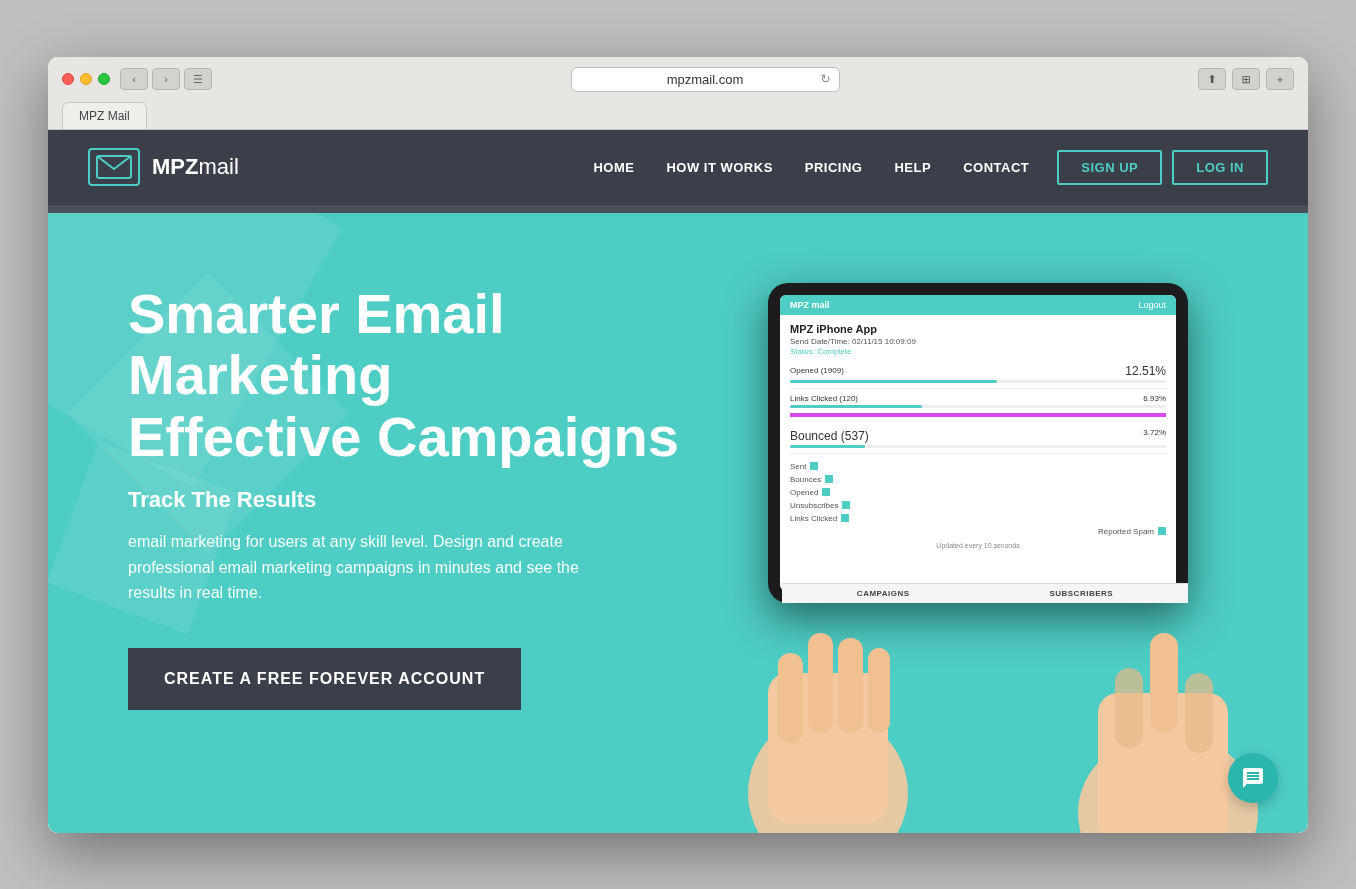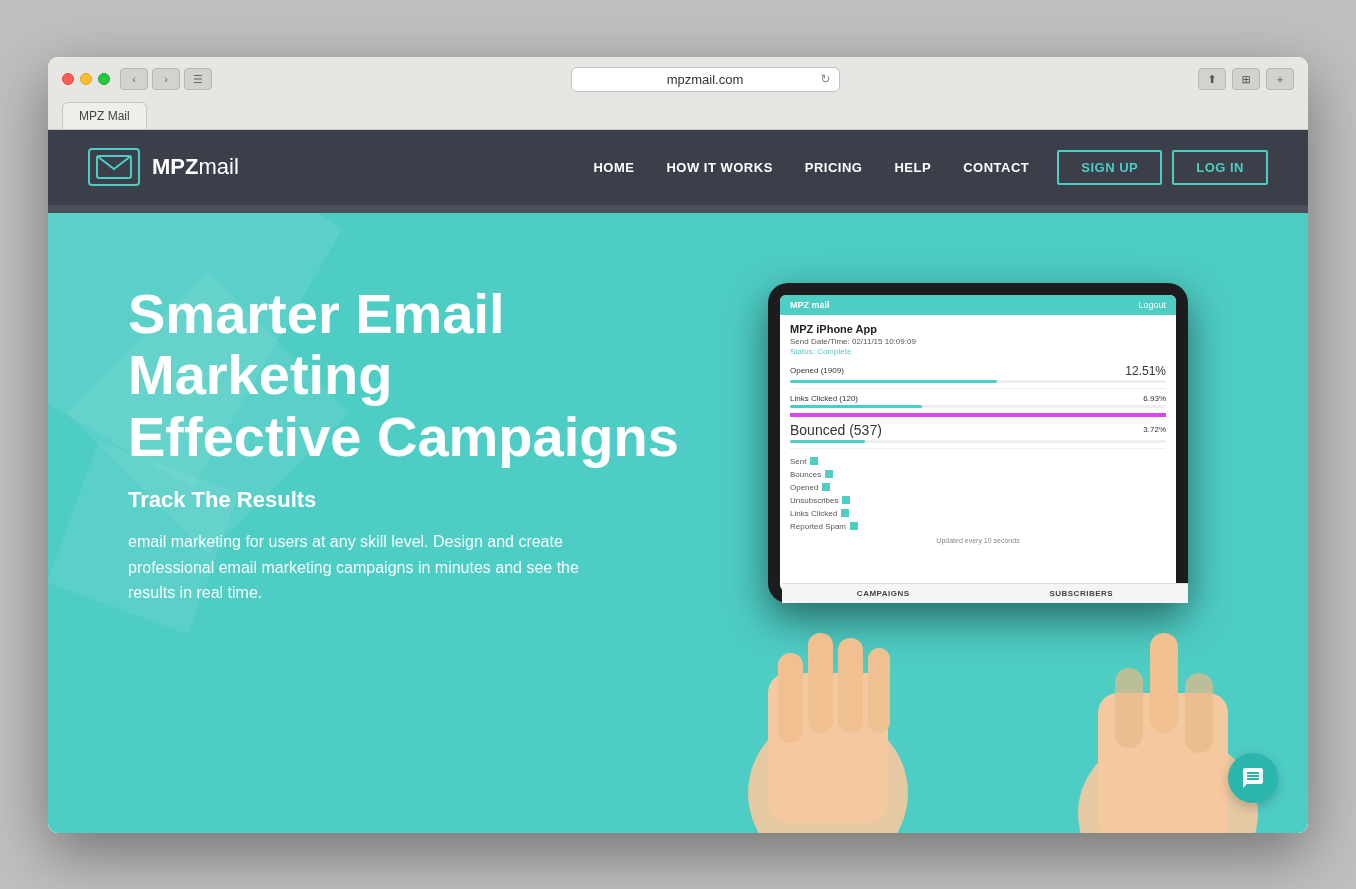--- a/index.html
+++ b/index.html
@@ -375,20 +375,21 @@
         <div class="hero-shape" style="width:150px;height:150px;top:250px;left:20px;transform:rotate(20deg);"></div>
       </div>
 
       <div class="hero-content">
         <h1 class="hero-title">
           <span>Smarter Email Marketing</span><br>
           <span>Effective Campaigns</span>
         </h1>
         <h2 class="hero-subtitle">Track The Results</h2>
         <p class="hero-description">email marketing for users at any skill level. Design and create professional email marketing campaigns in minutes and see the results in real time.</p>
+        <button class="hero-cta">CREATE A FREE FOREVER ACCOUNT</button>
       </div>
 
       <div style="position:absolute; right:60px; bottom:0; z-index:2; display:flex; flex-direction:column; align-items:center;">
 
         <div style="position:relative; width:500px; height:580px;">
 
           <div style="position:absolute; top:30px; left:20px; width:420px; height:320px; background:#1c1c1e; border-radius:20px; padding:12px; box-shadow:0 15px 40px rgba(0,0,0,0.5);">
             <div style="background:#fff; width:100%; height:100%; border-radius:6px; overflow:hidden;">
 
               <div style="background:#4ecdc4; padding:5px 10px; display:flex; justify-content:space-between; align-items:center;">
@@ -416,21 +417,21 @@
                     <span style="font-size:8px; color:#333;">Links Clicked (120)</span>
                     <span style="font-size:8px; color:#333;">6.93%</span>
                   </div>
                   <div style="height:3px; background:#eee; border-radius:2px;">
                     <div style="width:35%; height:100%; background:#4ecdc4; border-radius:2px;"></div>
                   </div>
                 </div>
 
                 <div style="border-bottom:1px solid #eee; padding-bottom:5px; margin-bottom:8px;">
                   <div style="display:flex; justify-content:space-between; align-items:center; margin-bottom:2px;">
-                    <span style="font-size:14px; color:#333;">Bounced (537)</span>
+                    <span style="font-size:12px; color:#333;margin-top:7px;">Bounced (537)</span>
                     <span style="font-size:8px; color:#333;">3.72%</span>
                   </div>
                   <div style="height:3px; background:#eee; border-radius:2px;">
                     <div style="width:20%; height:100%; background:#4ecdc4; border-radius:2px;"></div>
                   </div>
                 </div>
 
                 <div style="display:grid; grid-template-columns:1fr; gap:4px 16px;">
                   <div style="display:flex; align-items:center; gap:4px;">
                     <span style="font-size:8px; color:#555;">Sent</span>
@@ -445,21 +446,21 @@
                     <div style="width:8px;height:8px;background:#4ecdc4;flex-shrink:0;"></div>
                   </div>
                   <div style="display:flex; align-items:center; gap:4px;">
                     <span style="font-size:8px; color:#555;">Unsubscribes</span>
                     <div style="width:8px;height:8px;background:#4ecdc4;flex-shrink:0;"></div>
                   </div>
                   <div style="display:flex; align-items:center; gap:4px;">
                     <span style="font-size:8px; color:#555;">Links Clicked</span>
                     <div style="width:8px;height:8px;background:#4ecdc4;flex-shrink:0;"></div>
                   </div>
-                  <div style="display:flex; align-items:center; gap:4px;">
+                  <div style="display:flex; align-items:center; gap:4px;justify-content:flex-end;">
                     <span style="font-size:8px; color:#555;">Reported Spam</span>
                     <div style="width:8px;height:8px;background:#4ecdc4;flex-shrink:0;"></div>
                   </div>
                 </div>
 
                 <div style="text-align:center; font-size:7px; color:#888; margin-top:6px;">Updated every 10 seconds</div>
               </div>
 
               <div style="position:absolute; bottom:0; left:14px; right:0; background:#f5f5f5; border-top:1px solid #ddd; padding:5px; display:flex; justify-content:space-around;">
                 <span style="font-size:8px; font-weight:700; color:#444; letter-spacing:0.5px;">CAMPAIGNS</span>

